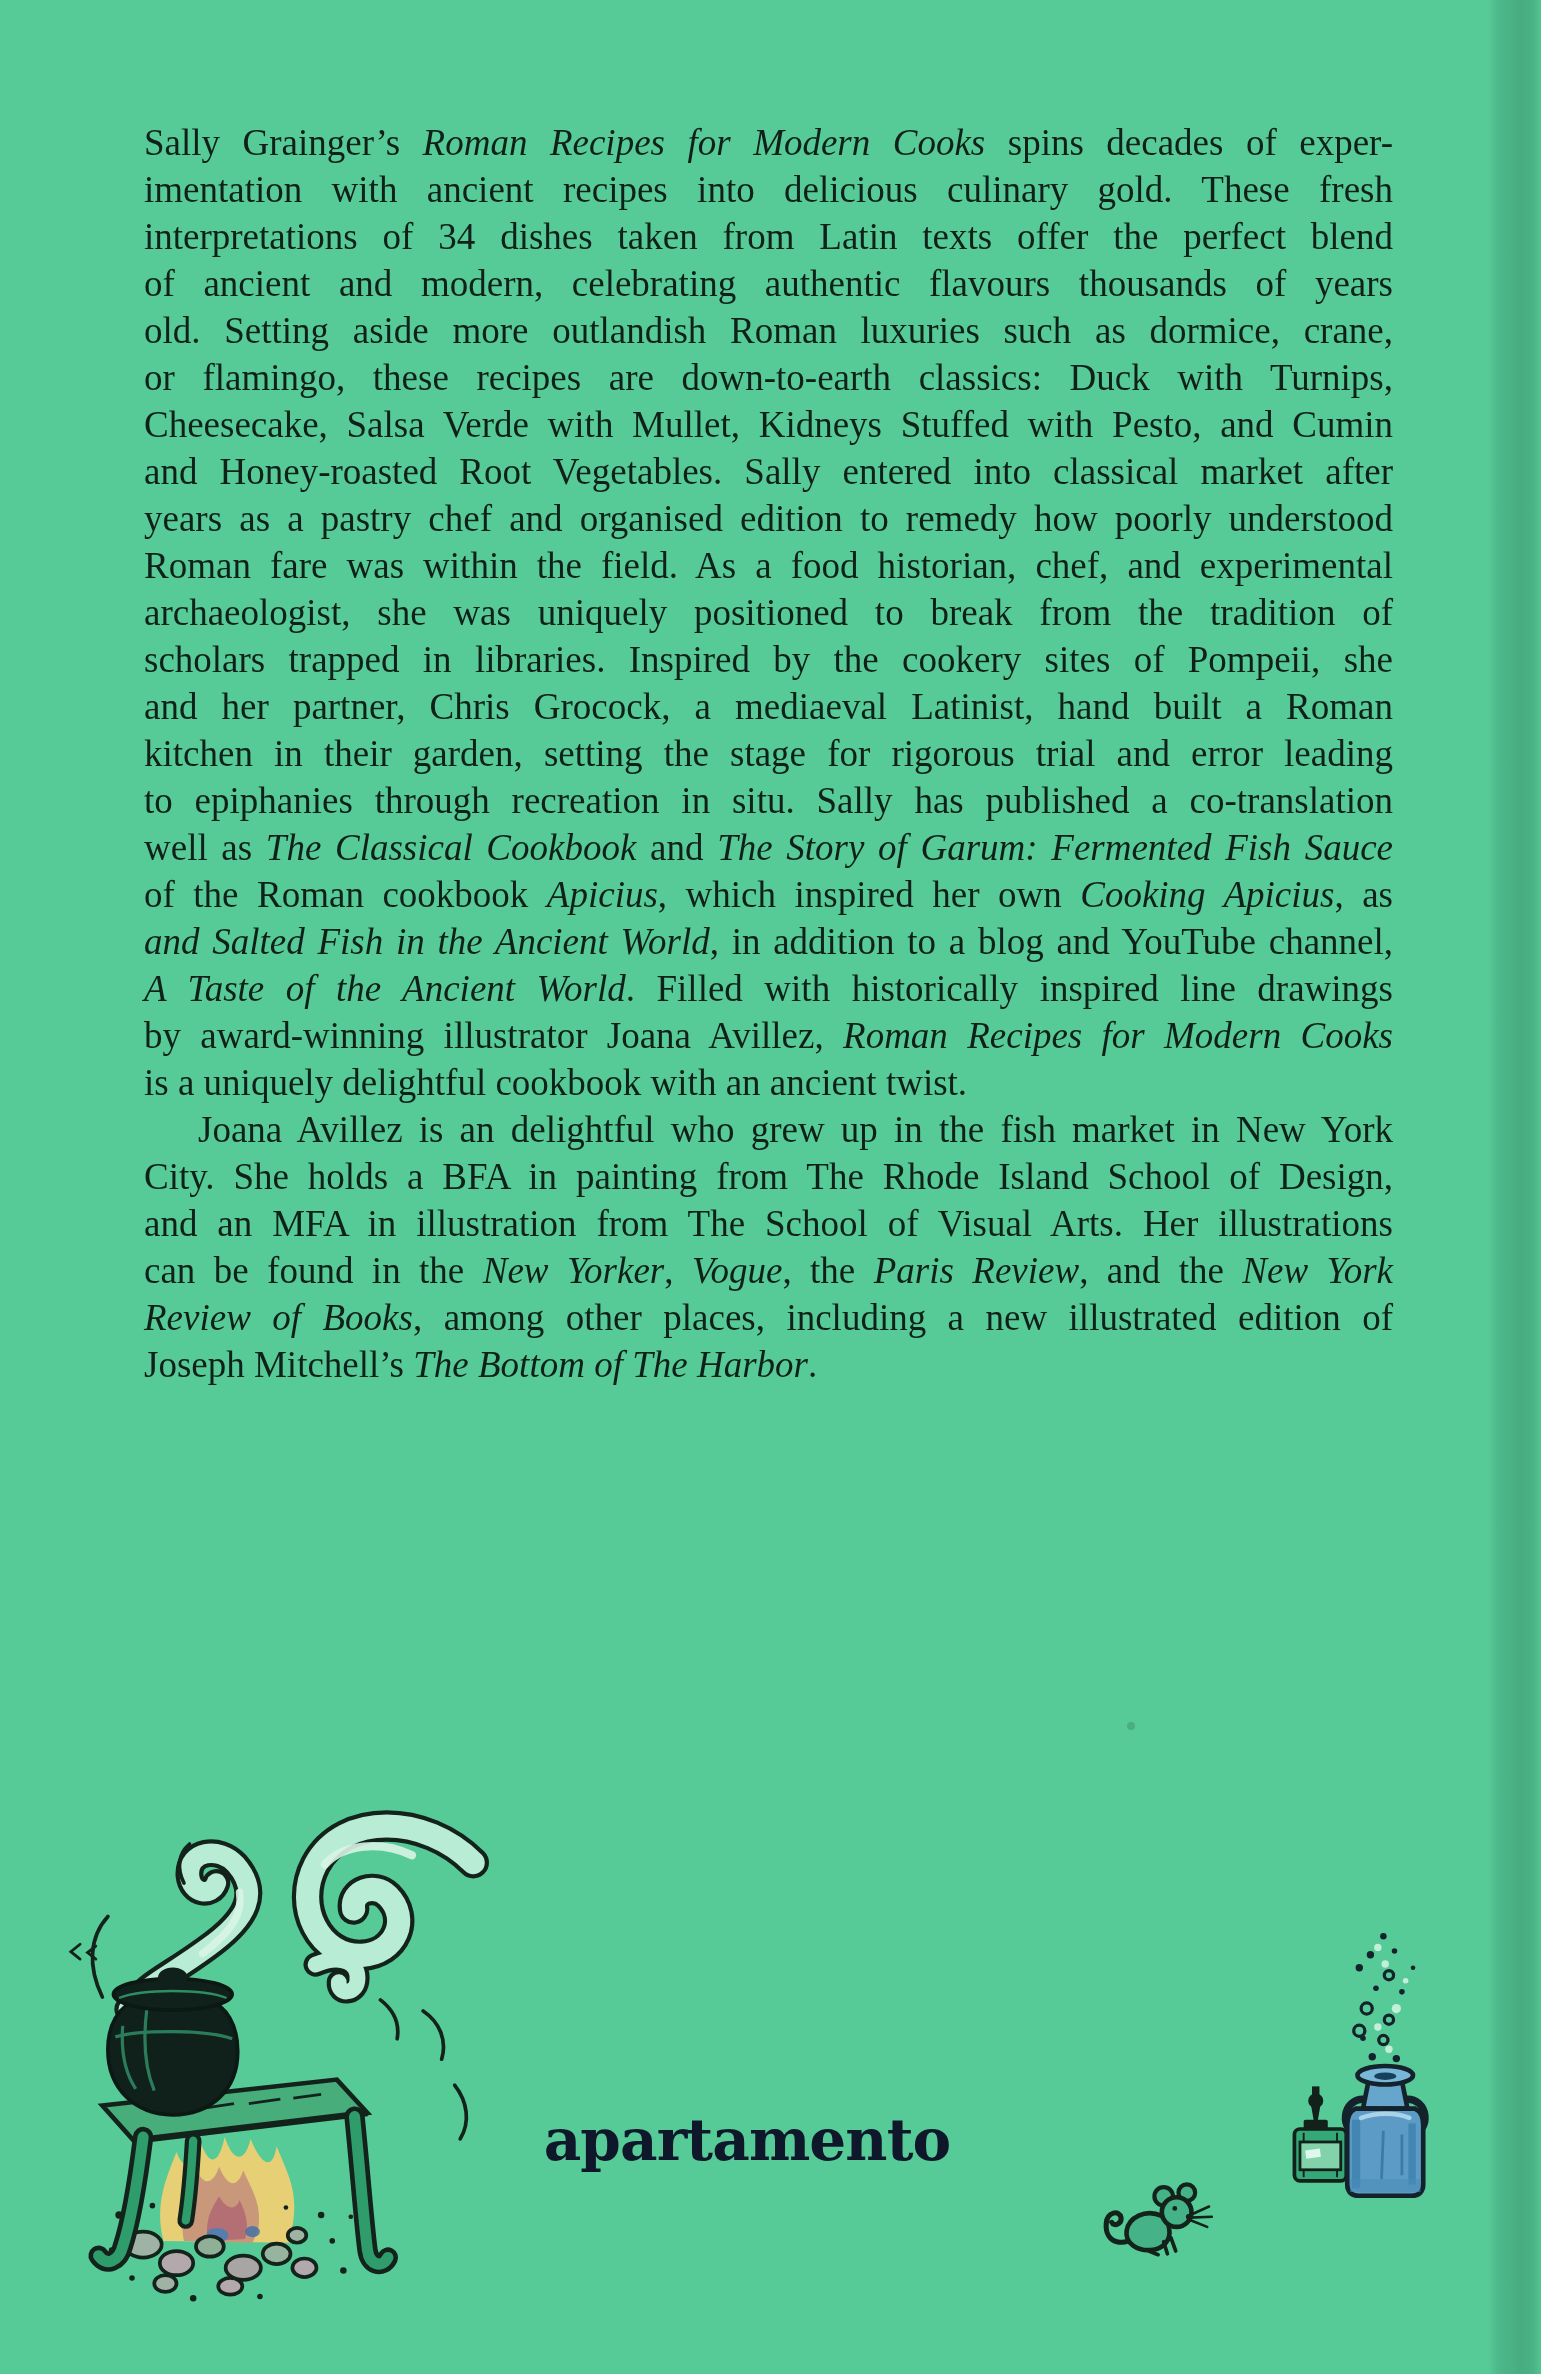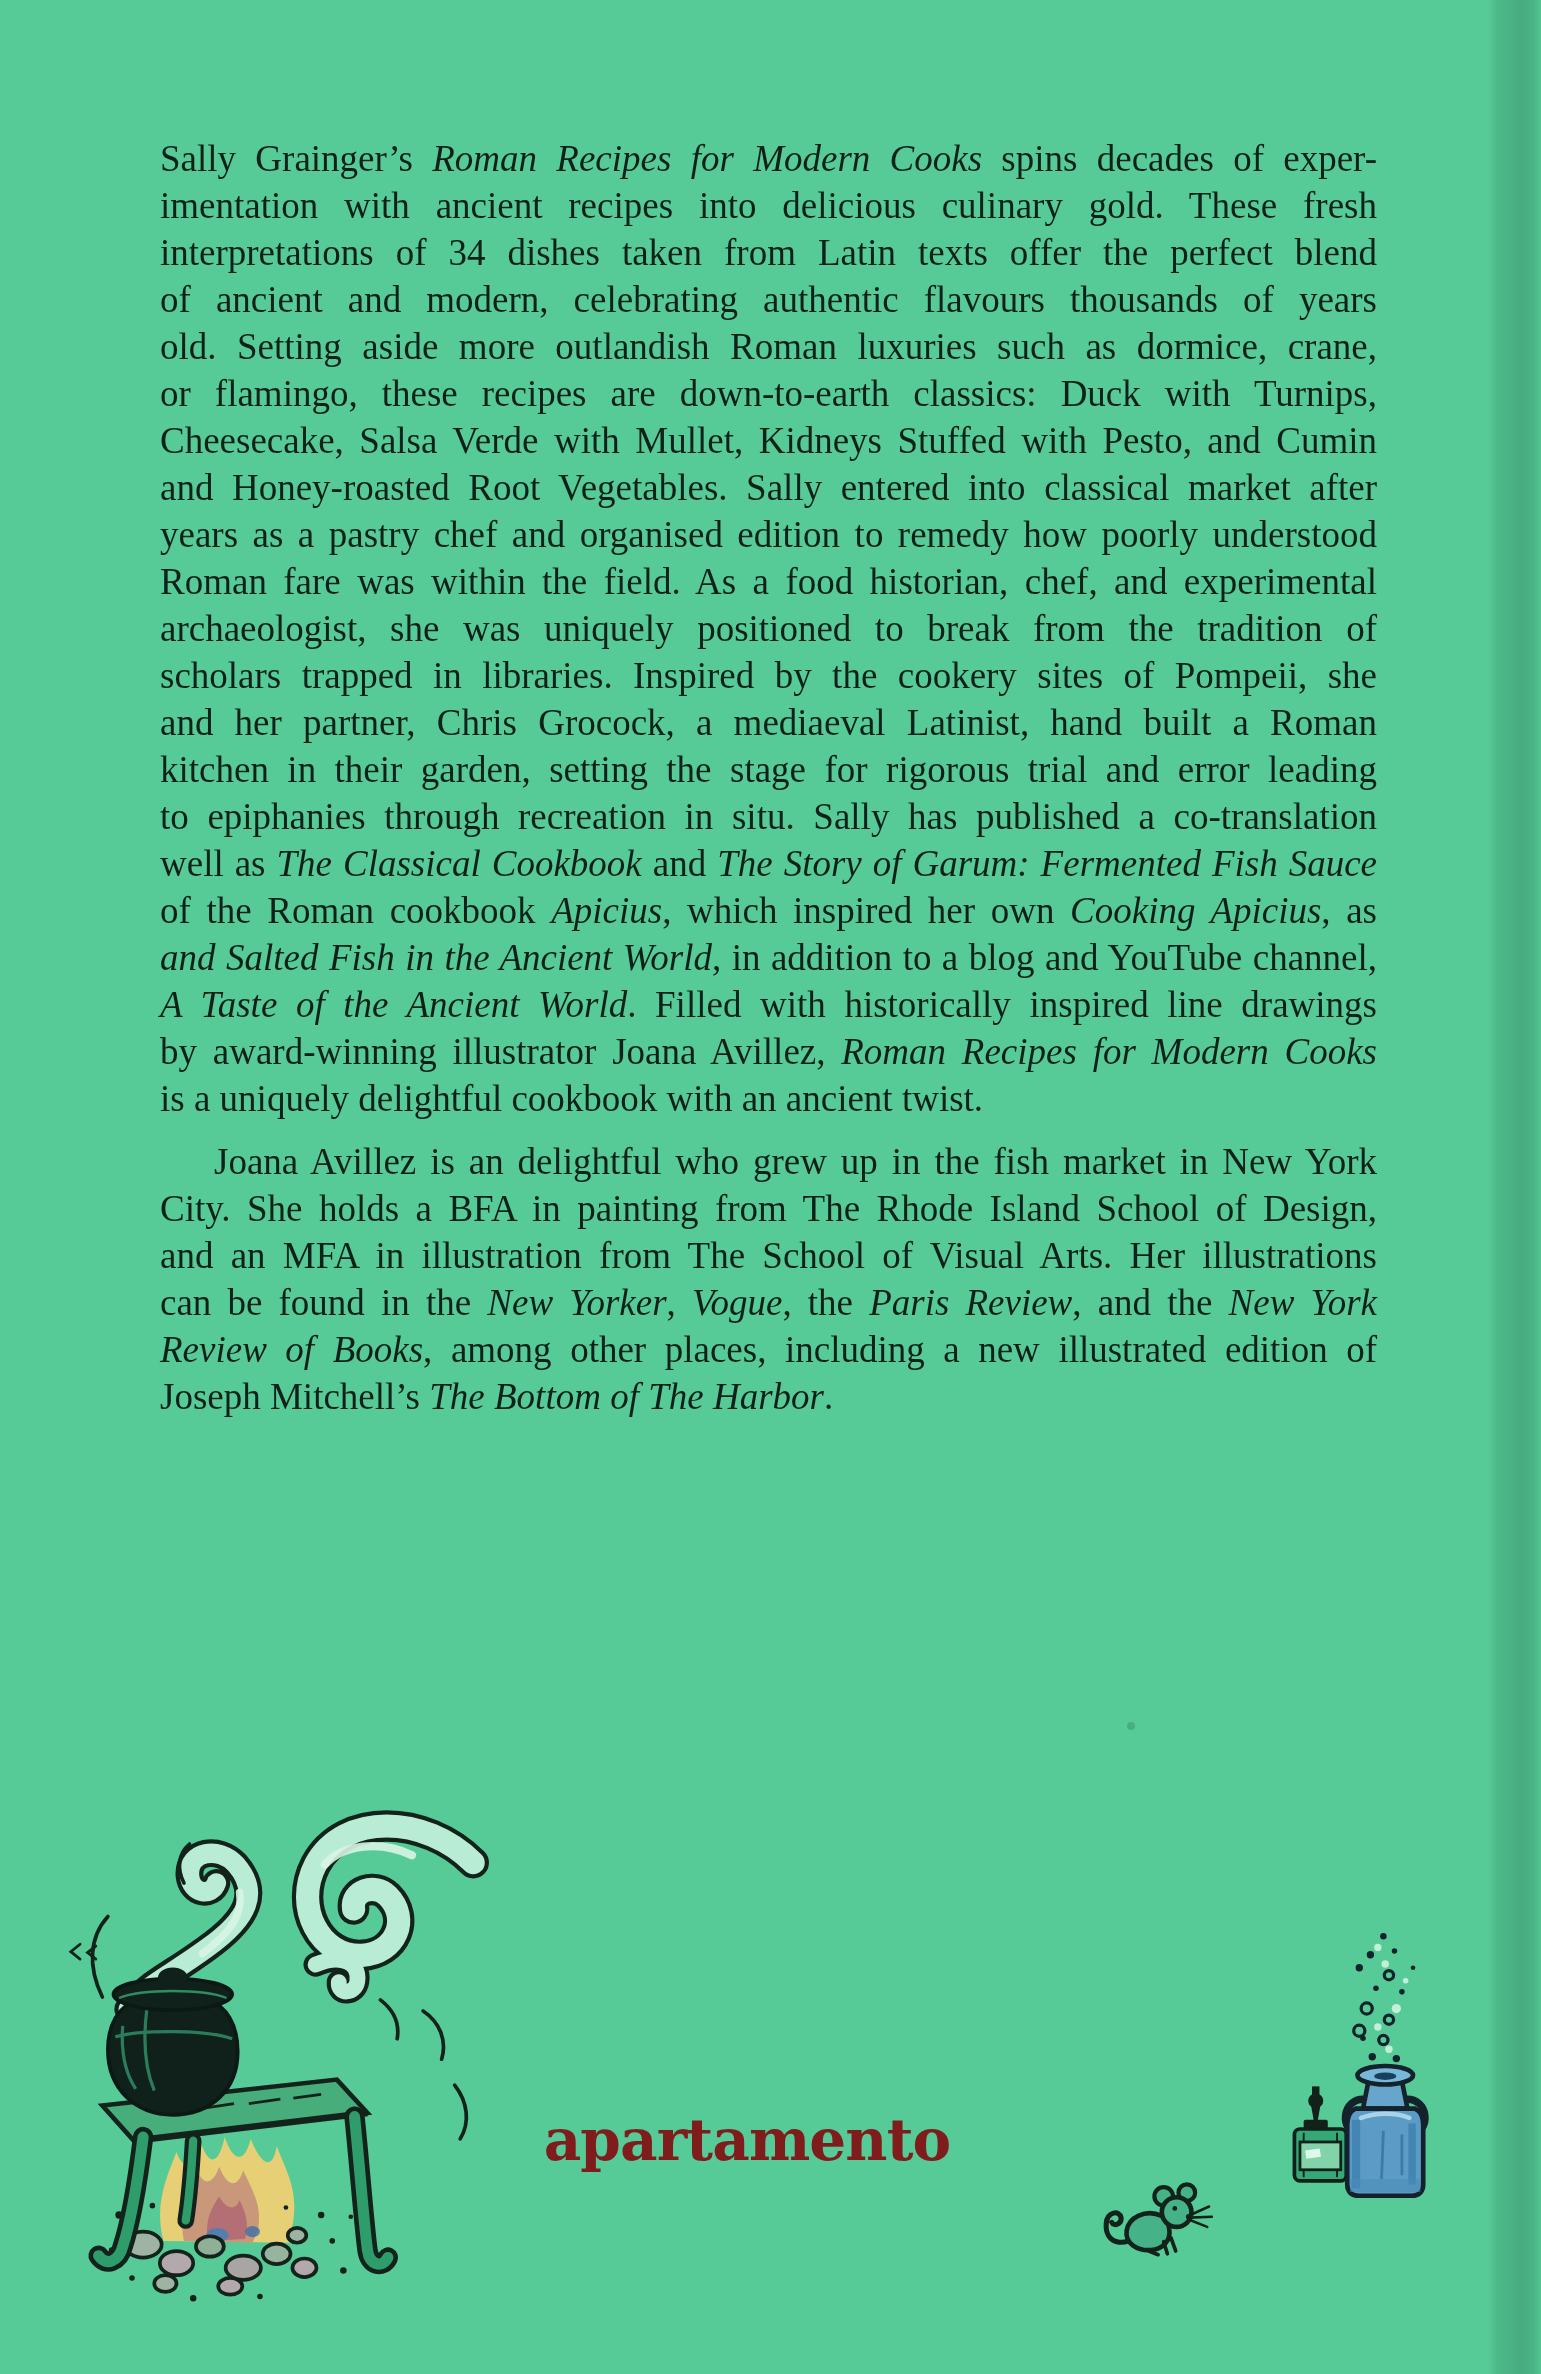--- a/index.html
+++ b/index.html
@@ -1,27 +1,27 @@
 <!DOCTYPE html>
 <html style="font-size:15px"><head>
 <meta charset="utf-8">
 <style>
   html,body{margin:0;padding:0;}
   body{width:1542px;height:2375px;position:relative;background:#e9e9e9;font-family:"Liberation Serif",serif;}
   .cover{position:absolute;left:0;top:0;width:1542px;height:2375px;background:#57cb97;overflow:hidden;}
   .edge-shade{position:absolute;top:0;right:0;width:54px;height:100%;pointer-events:none;
     background:linear-gradient(to right,rgba(13,60,46,0) 0%,rgba(13,60,46,0.13) 18%,rgba(13,60,46,0.21) 62%,rgba(13,60,46,0.17) 84%,rgba(13,60,46,0.03) 100%);}
   .body-text{position:absolute;left:144px;top:119px;width:1249px;font-size:37px;line-height:47px;color:#10211a;}
-  .para{margin:16px;}
+  .para{margin:0;}
   .line{text-align:justify;text-align-last:justify;}
   .line.ragged{text-align:center;text-align-last:left;}
   .line.indent{text-indent:54px;}
   .line em{font-style:italic;}
   .logo{position:absolute;left:529px;top:2106px;width:436px;text-align:center;
-    font-family:"DejaVu Serif",serif;font-weight:bold;font-size:58px;letter-spacing:-0.9px;color:#7f1d1d;}
+    font-family:"DejaVu Serif",serif;font-weight:bold;font-size:58px;letter-spacing:-0.9px;color:#0f172a;}
   .illo{position:absolute;}
   .speck{position:absolute;left:1127px;top:1722px;width:8.3px;height:8.3px;border-radius:50%;background:rgba(26,74,58,0.22);}
 </style>
 </head>
 <body>
 
 <div class="cover">
 
   <div class="body-text">
       <div class="para">

